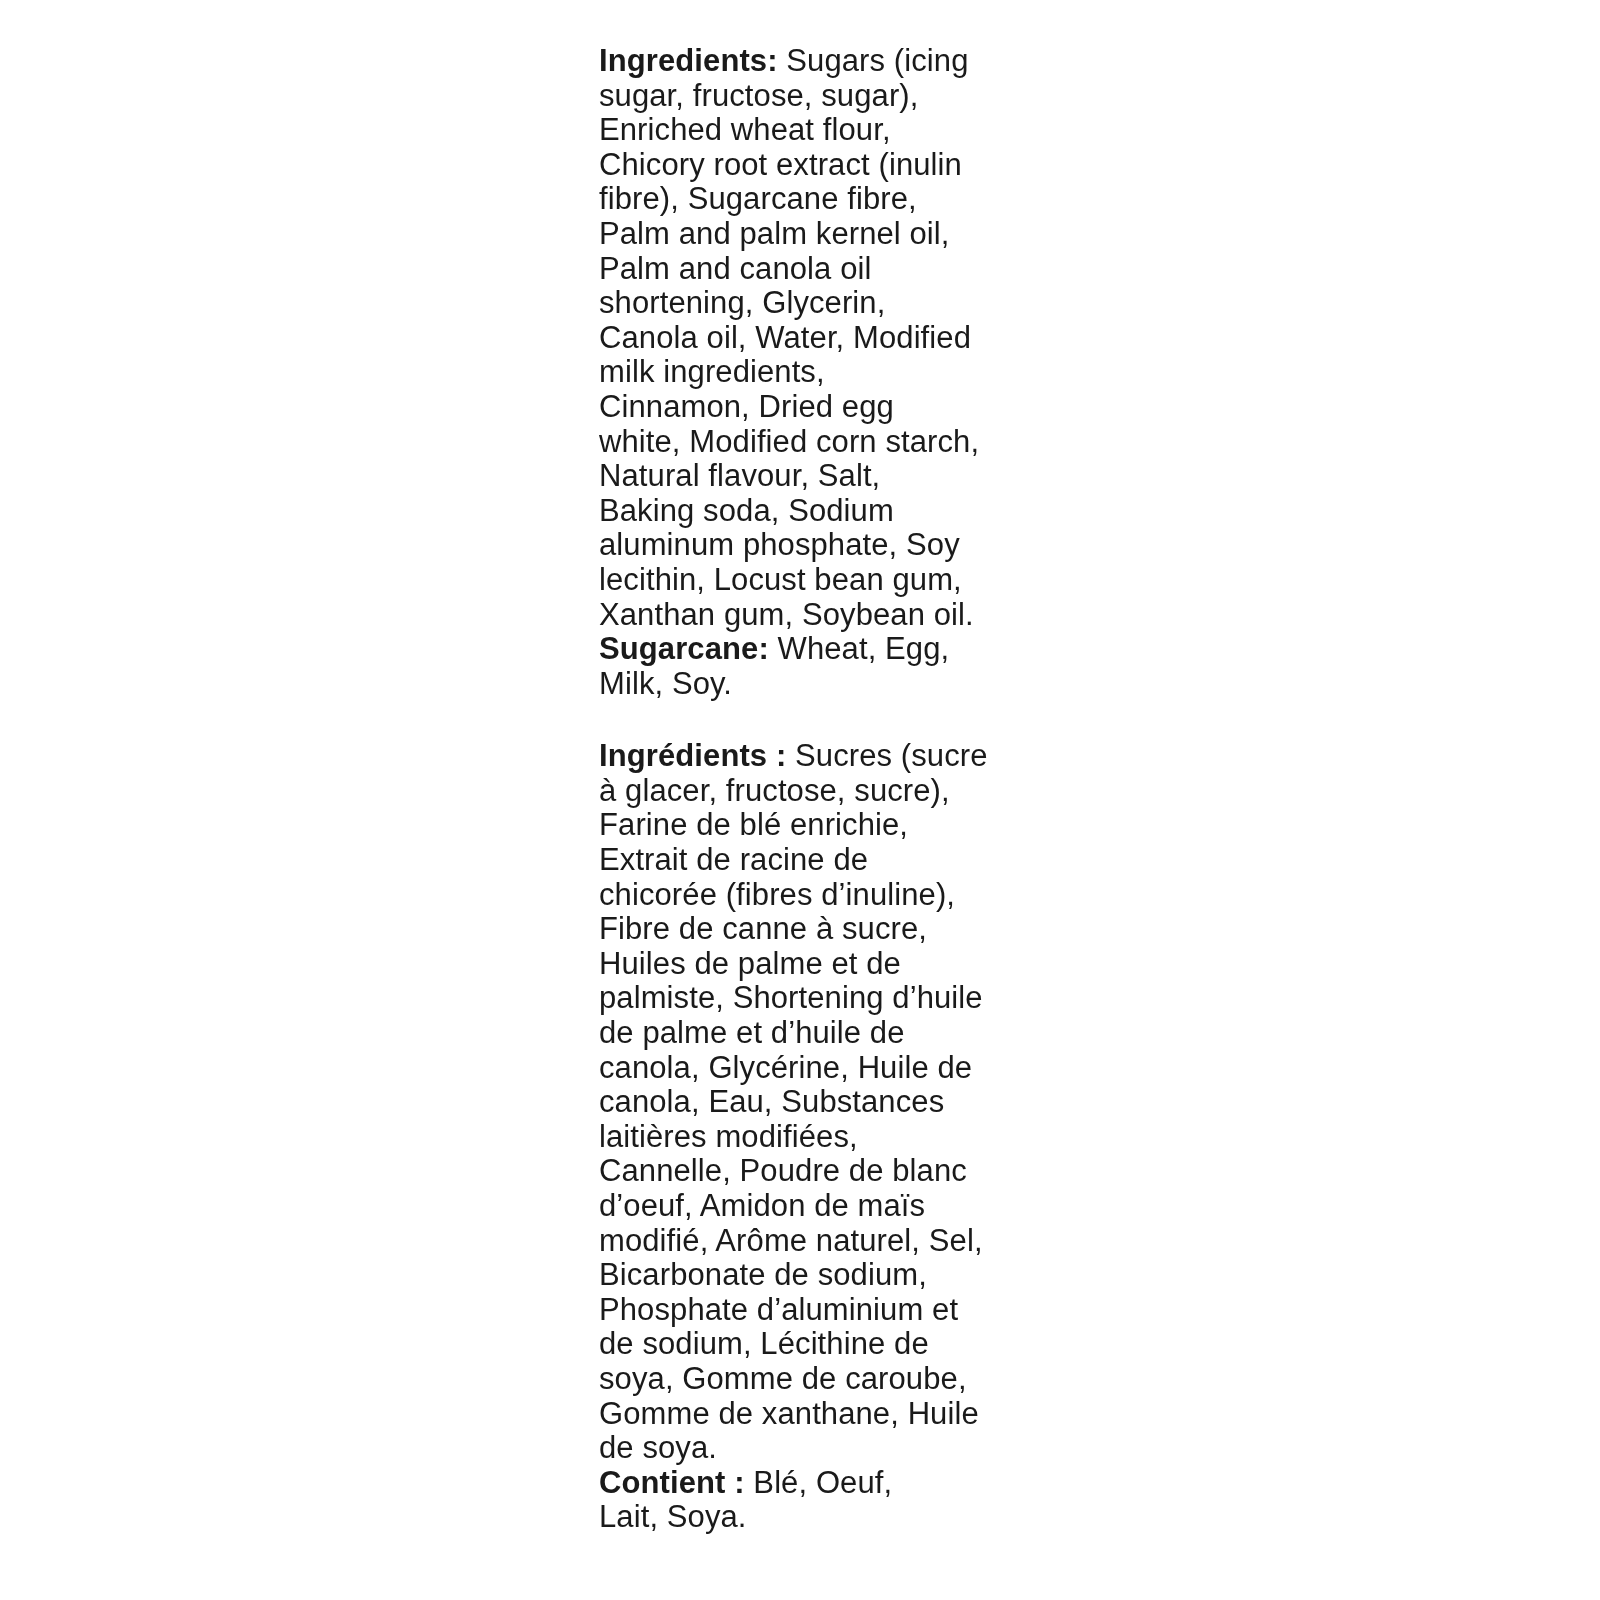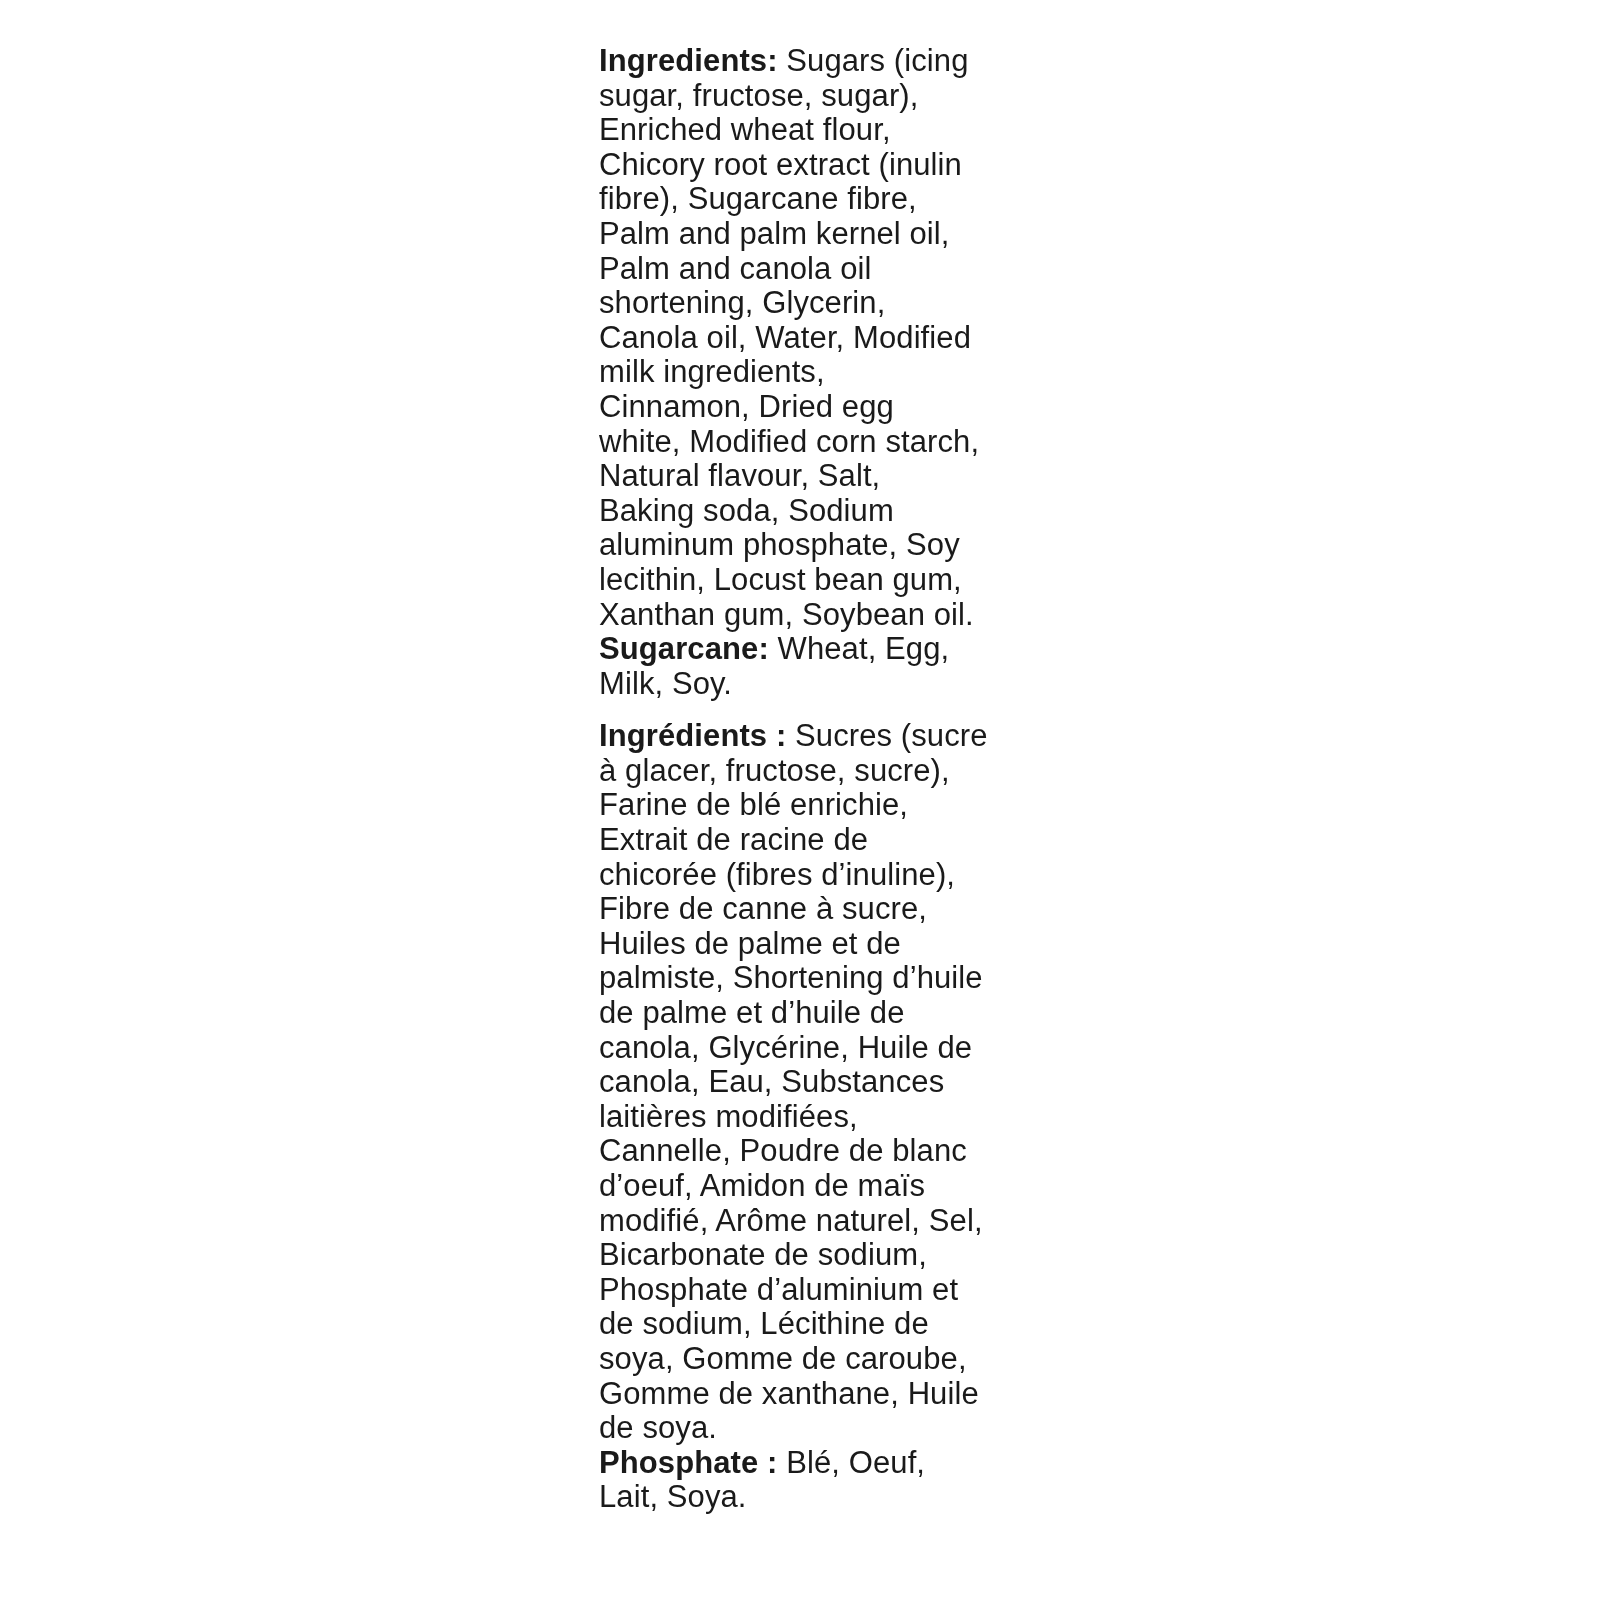--- a/index.html
+++ b/index.html
@@ -23,21 +23,21 @@
     color: #1a1a1a;
     font-size: 31px;
     line-height: 34.6px;
     letter-spacing: 0.1px;
   }
   .para {
     margin: 0;
     white-space: pre-line; 
   }
   .para-fr {
-    margin-top: 18px;
+    margin-top: 38px;
   }
   .b {
     font-weight: 700;
   }
 </style>
 </head>
 <body>
 
 <div class="canvas">
   <div class="ingredients-panel">
@@ -74,16 +74,16 @@
 laitières modifiées,
 Cannelle, Poudre de blanc
 d’oeuf, Amidon de maïs
 modifié, Arôme naturel, Sel,
 Bicarbonate de sodium,
 Phosphate d’aluminium et
 de sodium, Lécithine de
 soya, Gomme de caroube,
 Gomme de xanthane, Huile
 de soya.
-</span><span class="b">Phosphate :</span><span> Blé, Oeuf,
+</span><span class="b">Contient :</span><span> Blé, Oeuf,
 Lait, Soya.</span></p>
   </div>
 </div>
 
 </body></html>

